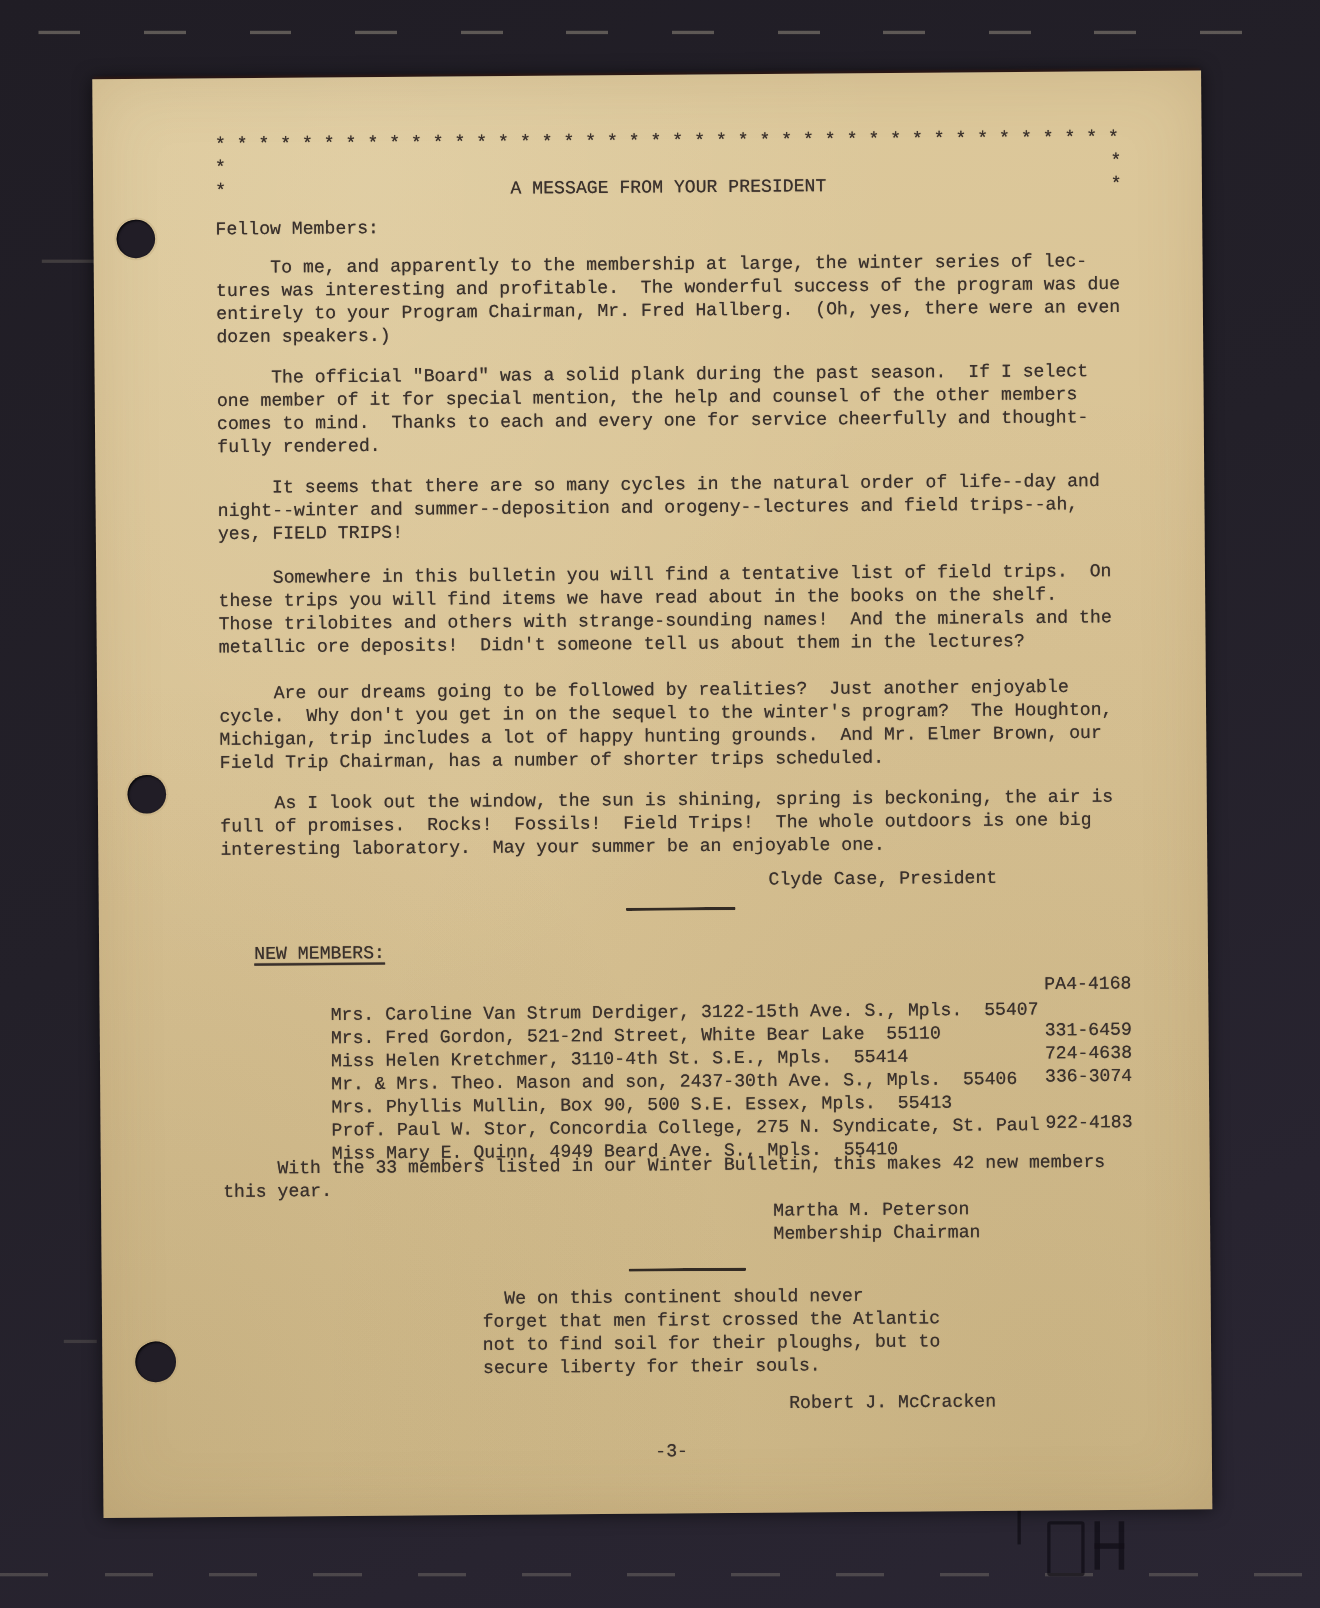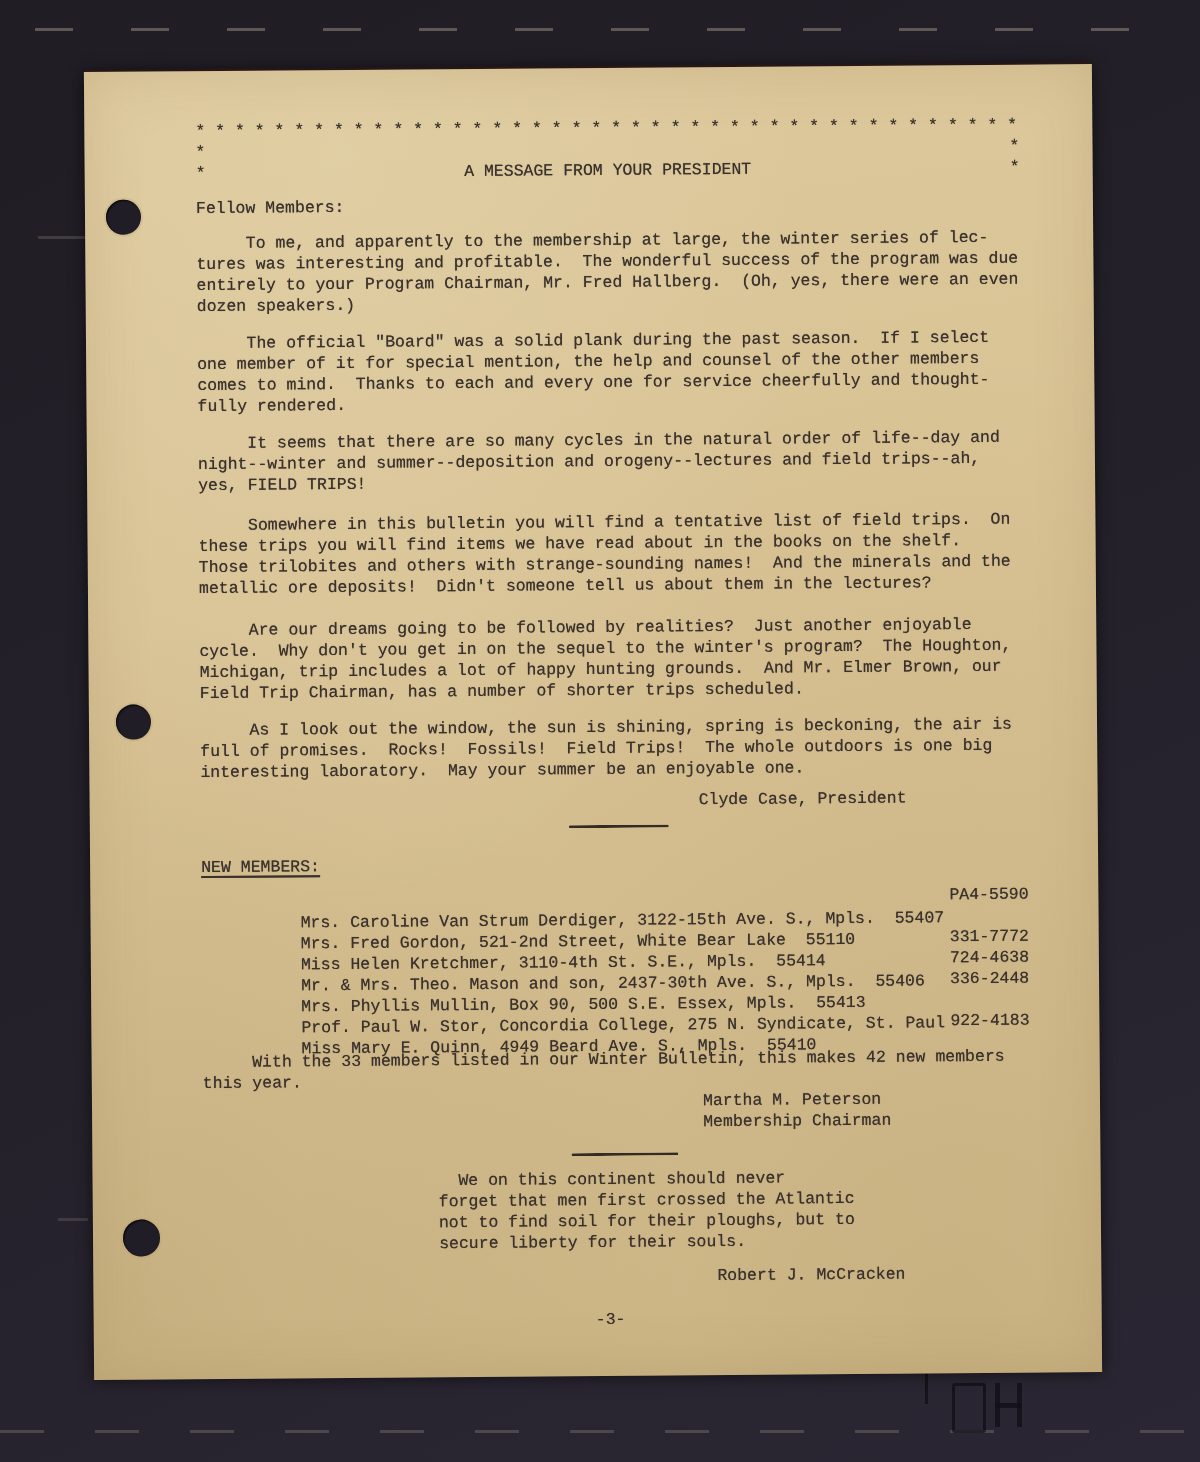--- a/index.html
+++ b/index.html
@@ -58,21 +58,21 @@
   .para-2{margin-top:16px;}
   .para-3{margin-top:16px;}
   .para-4{margin-top:19px;}
   .para-5{margin-top:21px;}
   .para-6{margin-top:16px;}
   .sig-president{margin-top:10px;margin-left:498px;}
   .divider{border:none;border-top:3px solid #332b24;border-radius:2px;}
   .divider-1{width:100px;margin:14px 0 0 368px;}
   .divider-2{width:107px;margin:20px 0 0 368px;}
   .nm-heading{margin-top:26px;}
-  .nm-heading .u{text-decoration:underline;text-decoration-thickness:2px;text-underline-offset:4px;}
+  .nm-heading .u{text-decoration:underline;text-decoration-thickness:2px;text-underline-offset:4px;margin-left:30px;}
   .members{margin-top:14px;}
   .member-row{position:relative;height:21px;}
   .member-phone{position:absolute;left:748px;top:-2px;}
   .nm-summary{margin-top:13px;}
   .sig-chair{margin-top:0;margin-left:500px;}
   .quote{margin-top:13px;margin-left:235px;}
   .quote-attr{margin-top:13px;margin-left:513px;}
   .page-number{margin-top:22px;margin-left:391px;}
 </style>
 </head>
@@ -138,37 +138,37 @@
 
       <div class="tw sig-president">Clyde Case, President</div>
 
       <hr class="divider divider-1">
 
       <div class="tw nm-heading"><span class="u">NEW MEMBERS:</span></div>
 
       <div class="members">
         <div class="tw member-row">
           <span>Mrs. Caroline Van Strum Derdiger, 3122-15th Ave. S., Mpls.  55407</span>
-          <span class="member-phone">PA4-5590</span>
+          <span class="member-phone">PA4-4168</span>
         </div>
         <div class="tw member-row">
           <span>Mrs. Fred Gordon, 521-2nd Street, White Bear Lake  55110</span>
           <span class="member-phone"></span>
         </div>
         <div class="tw member-row">
           <span>Miss Helen Kretchmer, 3110-4th St. S.E., Mpls.  55414</span>
-          <span class="member-phone">331-7772</span>
+          <span class="member-phone">331-6459</span>
         </div>
         <div class="tw member-row">
           <span>Mr. &amp; Mrs. Theo. Mason and son, 2437-30th Ave. S., Mpls.  55406</span>
           <span class="member-phone">724-4638</span>
         </div>
         <div class="tw member-row">
           <span>Mrs. Phyllis Mullin, Box 90, 500 S.E. Essex, Mpls.  55413</span>
-          <span class="member-phone">336-2448</span>
+          <span class="member-phone">336-3074</span>
         </div>
         <div class="tw member-row">
           <span>Prof. Paul W. Stor, Concordia College, 275 N. Syndicate, St. Paul</span>
           <span class="member-phone"></span>
         </div>
         <div class="tw member-row">
           <span>Miss Mary E. Quinn, 4949 Beard Ave. S., Mpls.  55410</span>
           <span class="member-phone">922-4183</span>
         </div>
       </div>

